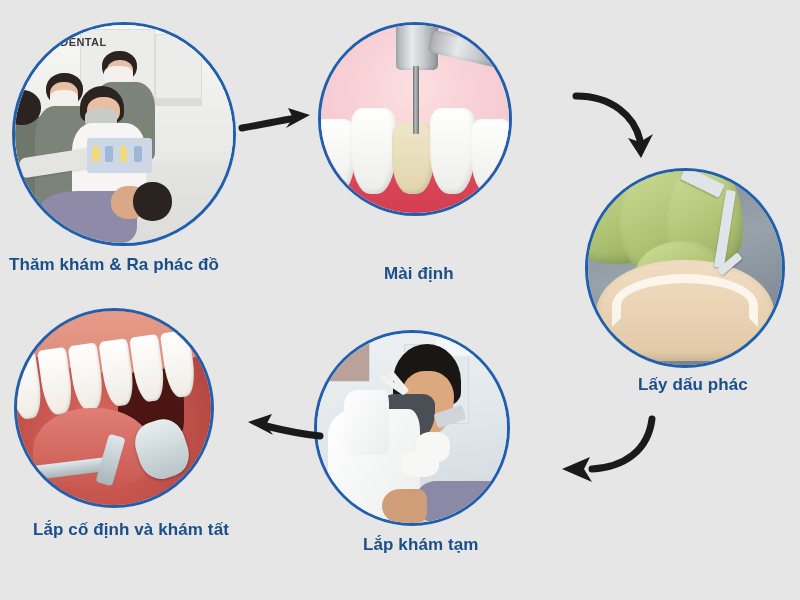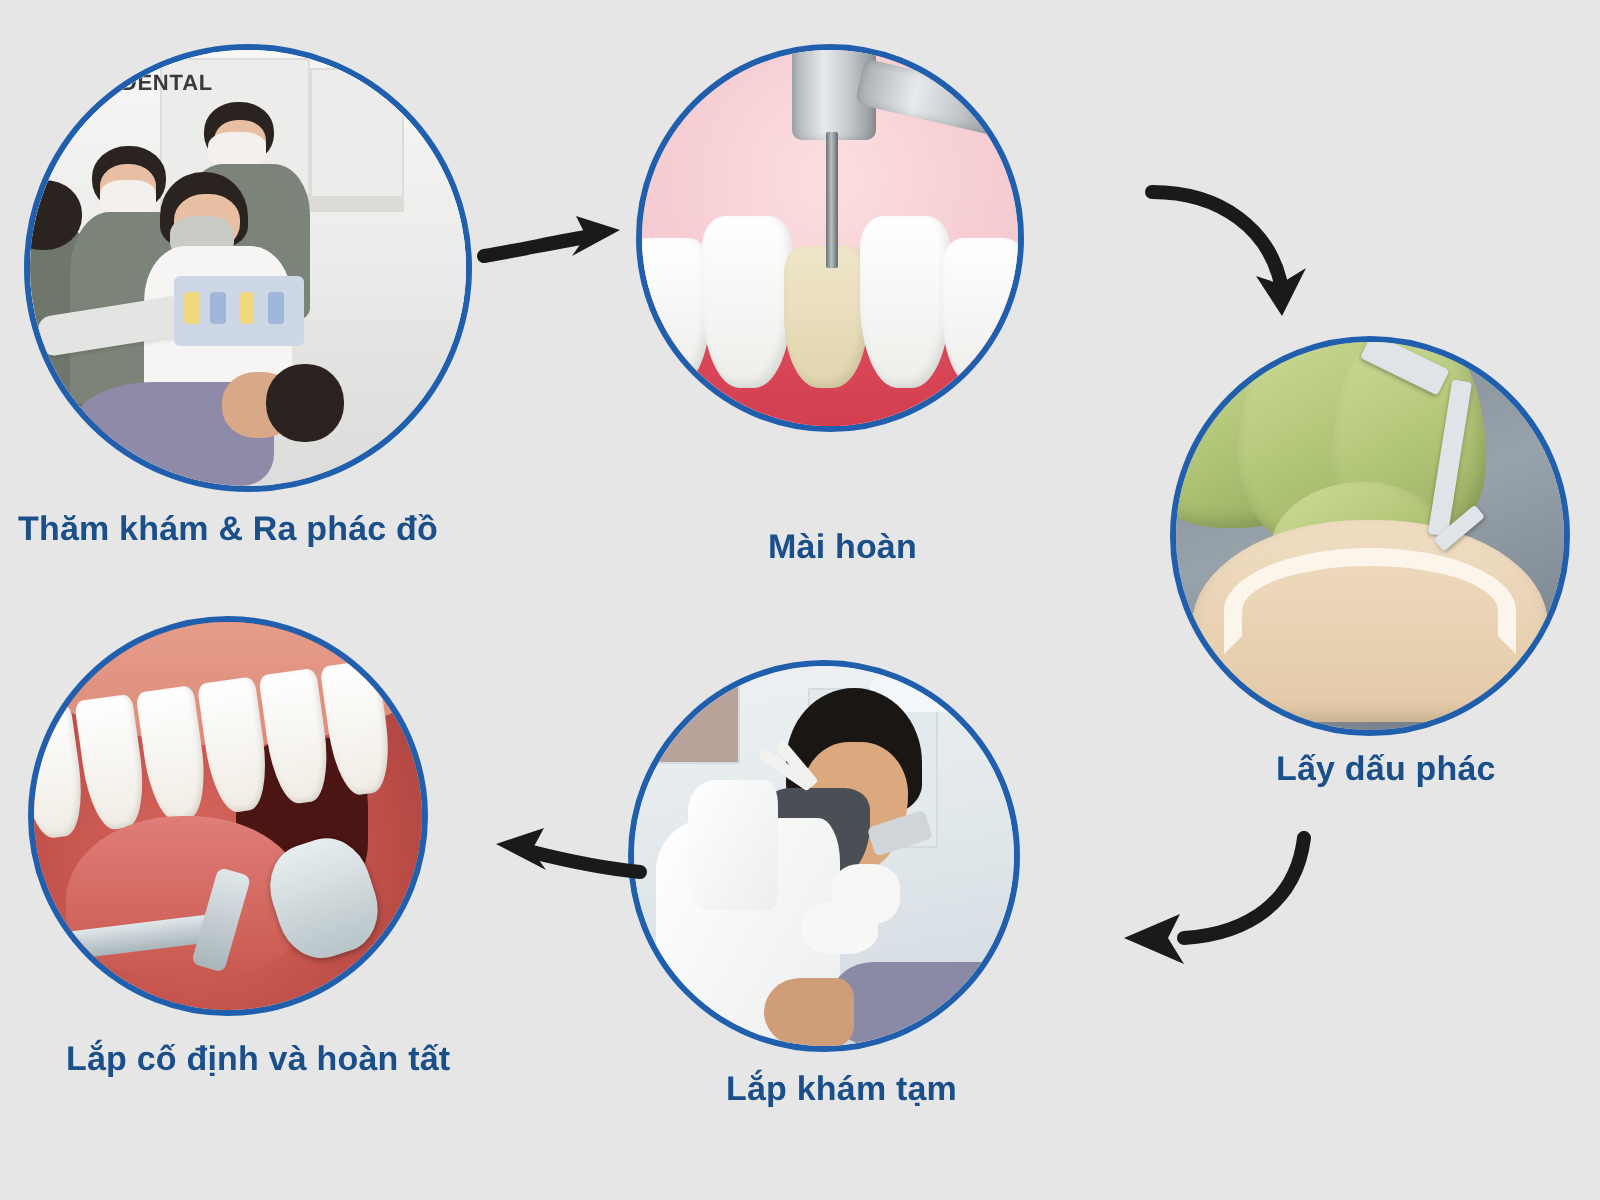--- a/index.html
+++ b/index.html
@@ -167,21 +167,21 @@
         <div class="tooth" style="left:-4%;  width:22%; height:40%;"></div>
         <div class="tooth" style="left:16%;  width:24%; height:46%;"></div>
         <div class="tooth prep" style="left:38%; width:22%; height:38%;"></div>
         <div class="tooth" style="left:58%;  width:24%; height:46%;"></div>
         <div class="tooth" style="left:80%;  width:22%; height:40%;"></div>
         <div class="hp" style="left:40%; top:-6%; width:22%; height:30%;"></div>
         <div class="hp" style="left:58%; top:2%;  width:40%; height:12%; transform:rotate(13deg); transform-origin:left center;"></div>
         <div class="bur" style="left:49%; top:22%; width:3%; height:36%;"></div>
       </div>
     </div>
-    <div class="caption" style="left:66px; top:242px; font-size:17px;">Mài hoàn</div>
+    <div class="caption" style="left:66px; top:242px; font-size:17px;">Mài định</div>
   </div>
 
   <div class="arrow" style="left:572px; top:82px;">
     <svg width="110" height="82" viewBox="0 0 110 82">
       <path d="M4 14 C 40 14, 62 34, 68 58" stroke="#1a1a1a" stroke-width="7" stroke-linecap="round" fill="none"></path>
       <path d="M69 76 L 56 56 L 68 60 L 81 52 Z" fill="#1a1a1a"></path>
     </svg>
   </div>
 
   <div class="node" style="left:585px; top:168px;">
@@ -251,16 +251,16 @@
             <span></span>
             <span></span>
             <span></span>
         </div>
         <div class="tongue"></div>
         <div class="shaft" style="left:2%;  top:78%; width:46%; height:7%;  transform:rotate(-7deg);"></div>
         <div class="shaft" style="left:44%; top:64%; width:9%;  height:26%; transform:rotate(16deg);"></div>
         <div class="mirror" style="left:62%; top:56%; width:26%; height:30%; transform:rotate(-18deg);"></div>
       </div>
     </div>
-    <div class="caption" style="left:19px; top:212px; font-size:17px;">Lắp cố định và hoàn tất</div>
+    <div class="caption" style="left:19px; top:212px; font-size:17px;">Lắp cố định và khám tất</div>
   </div>
 
 </div>
 
 </body></html>

